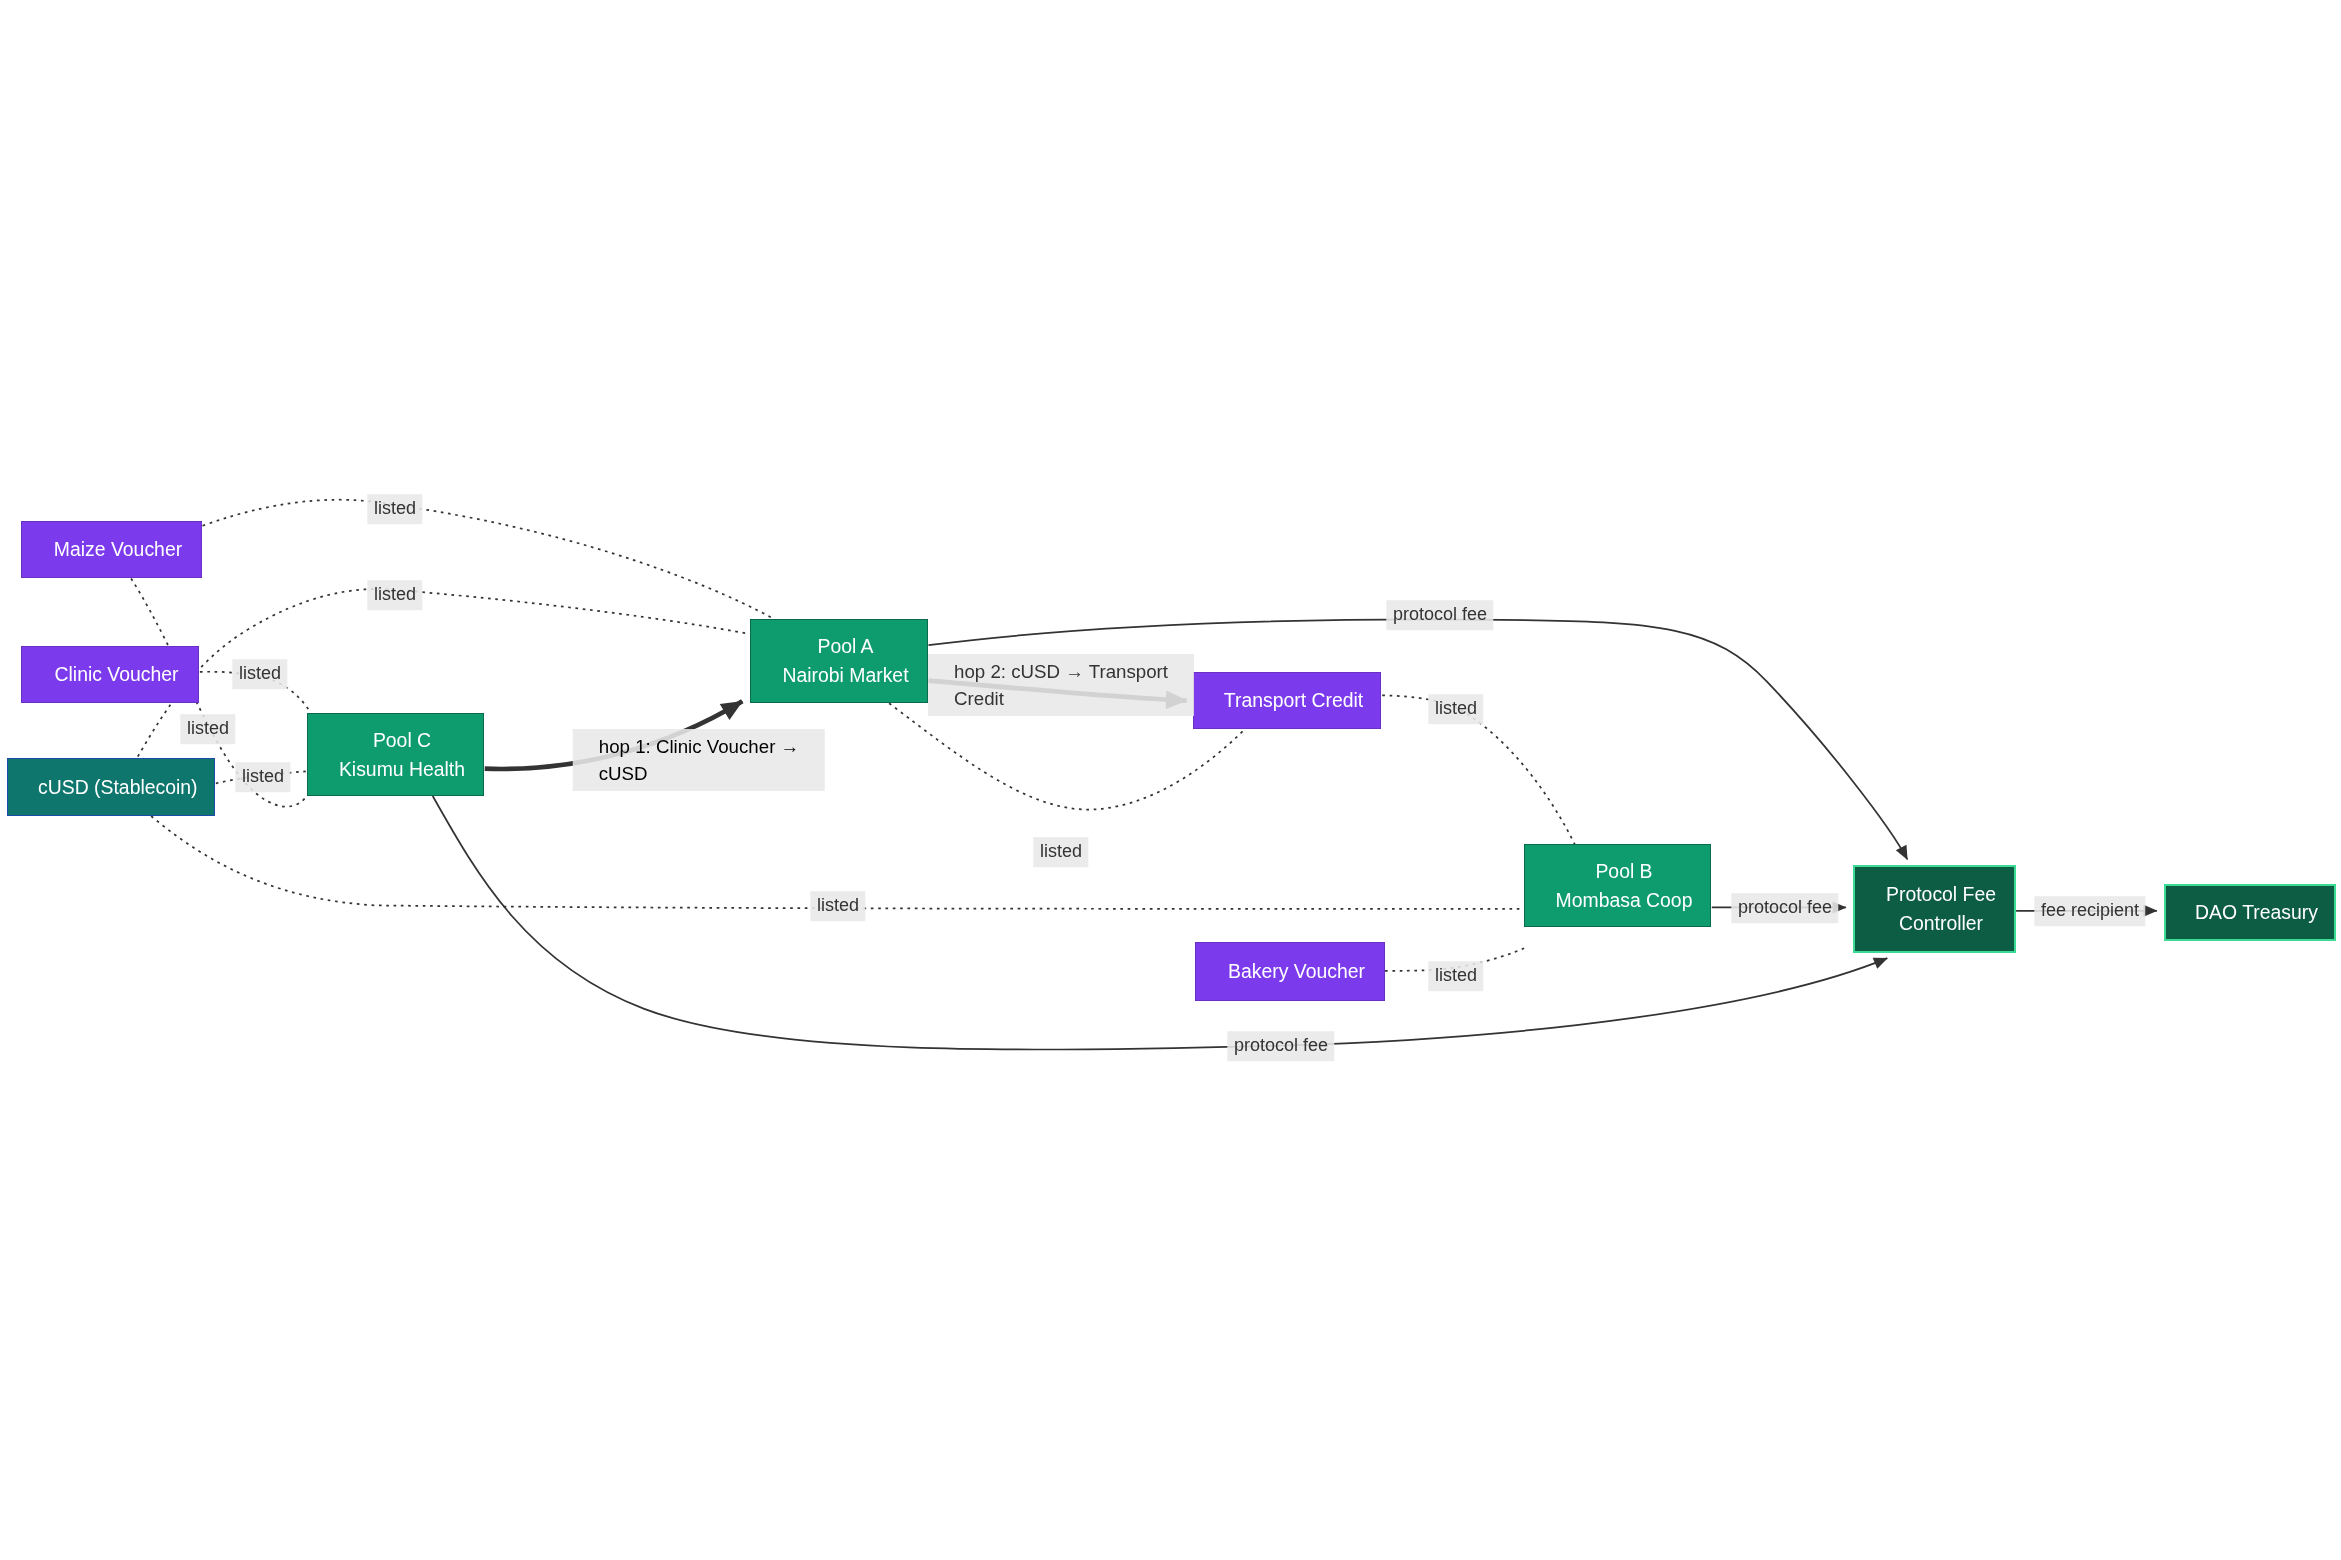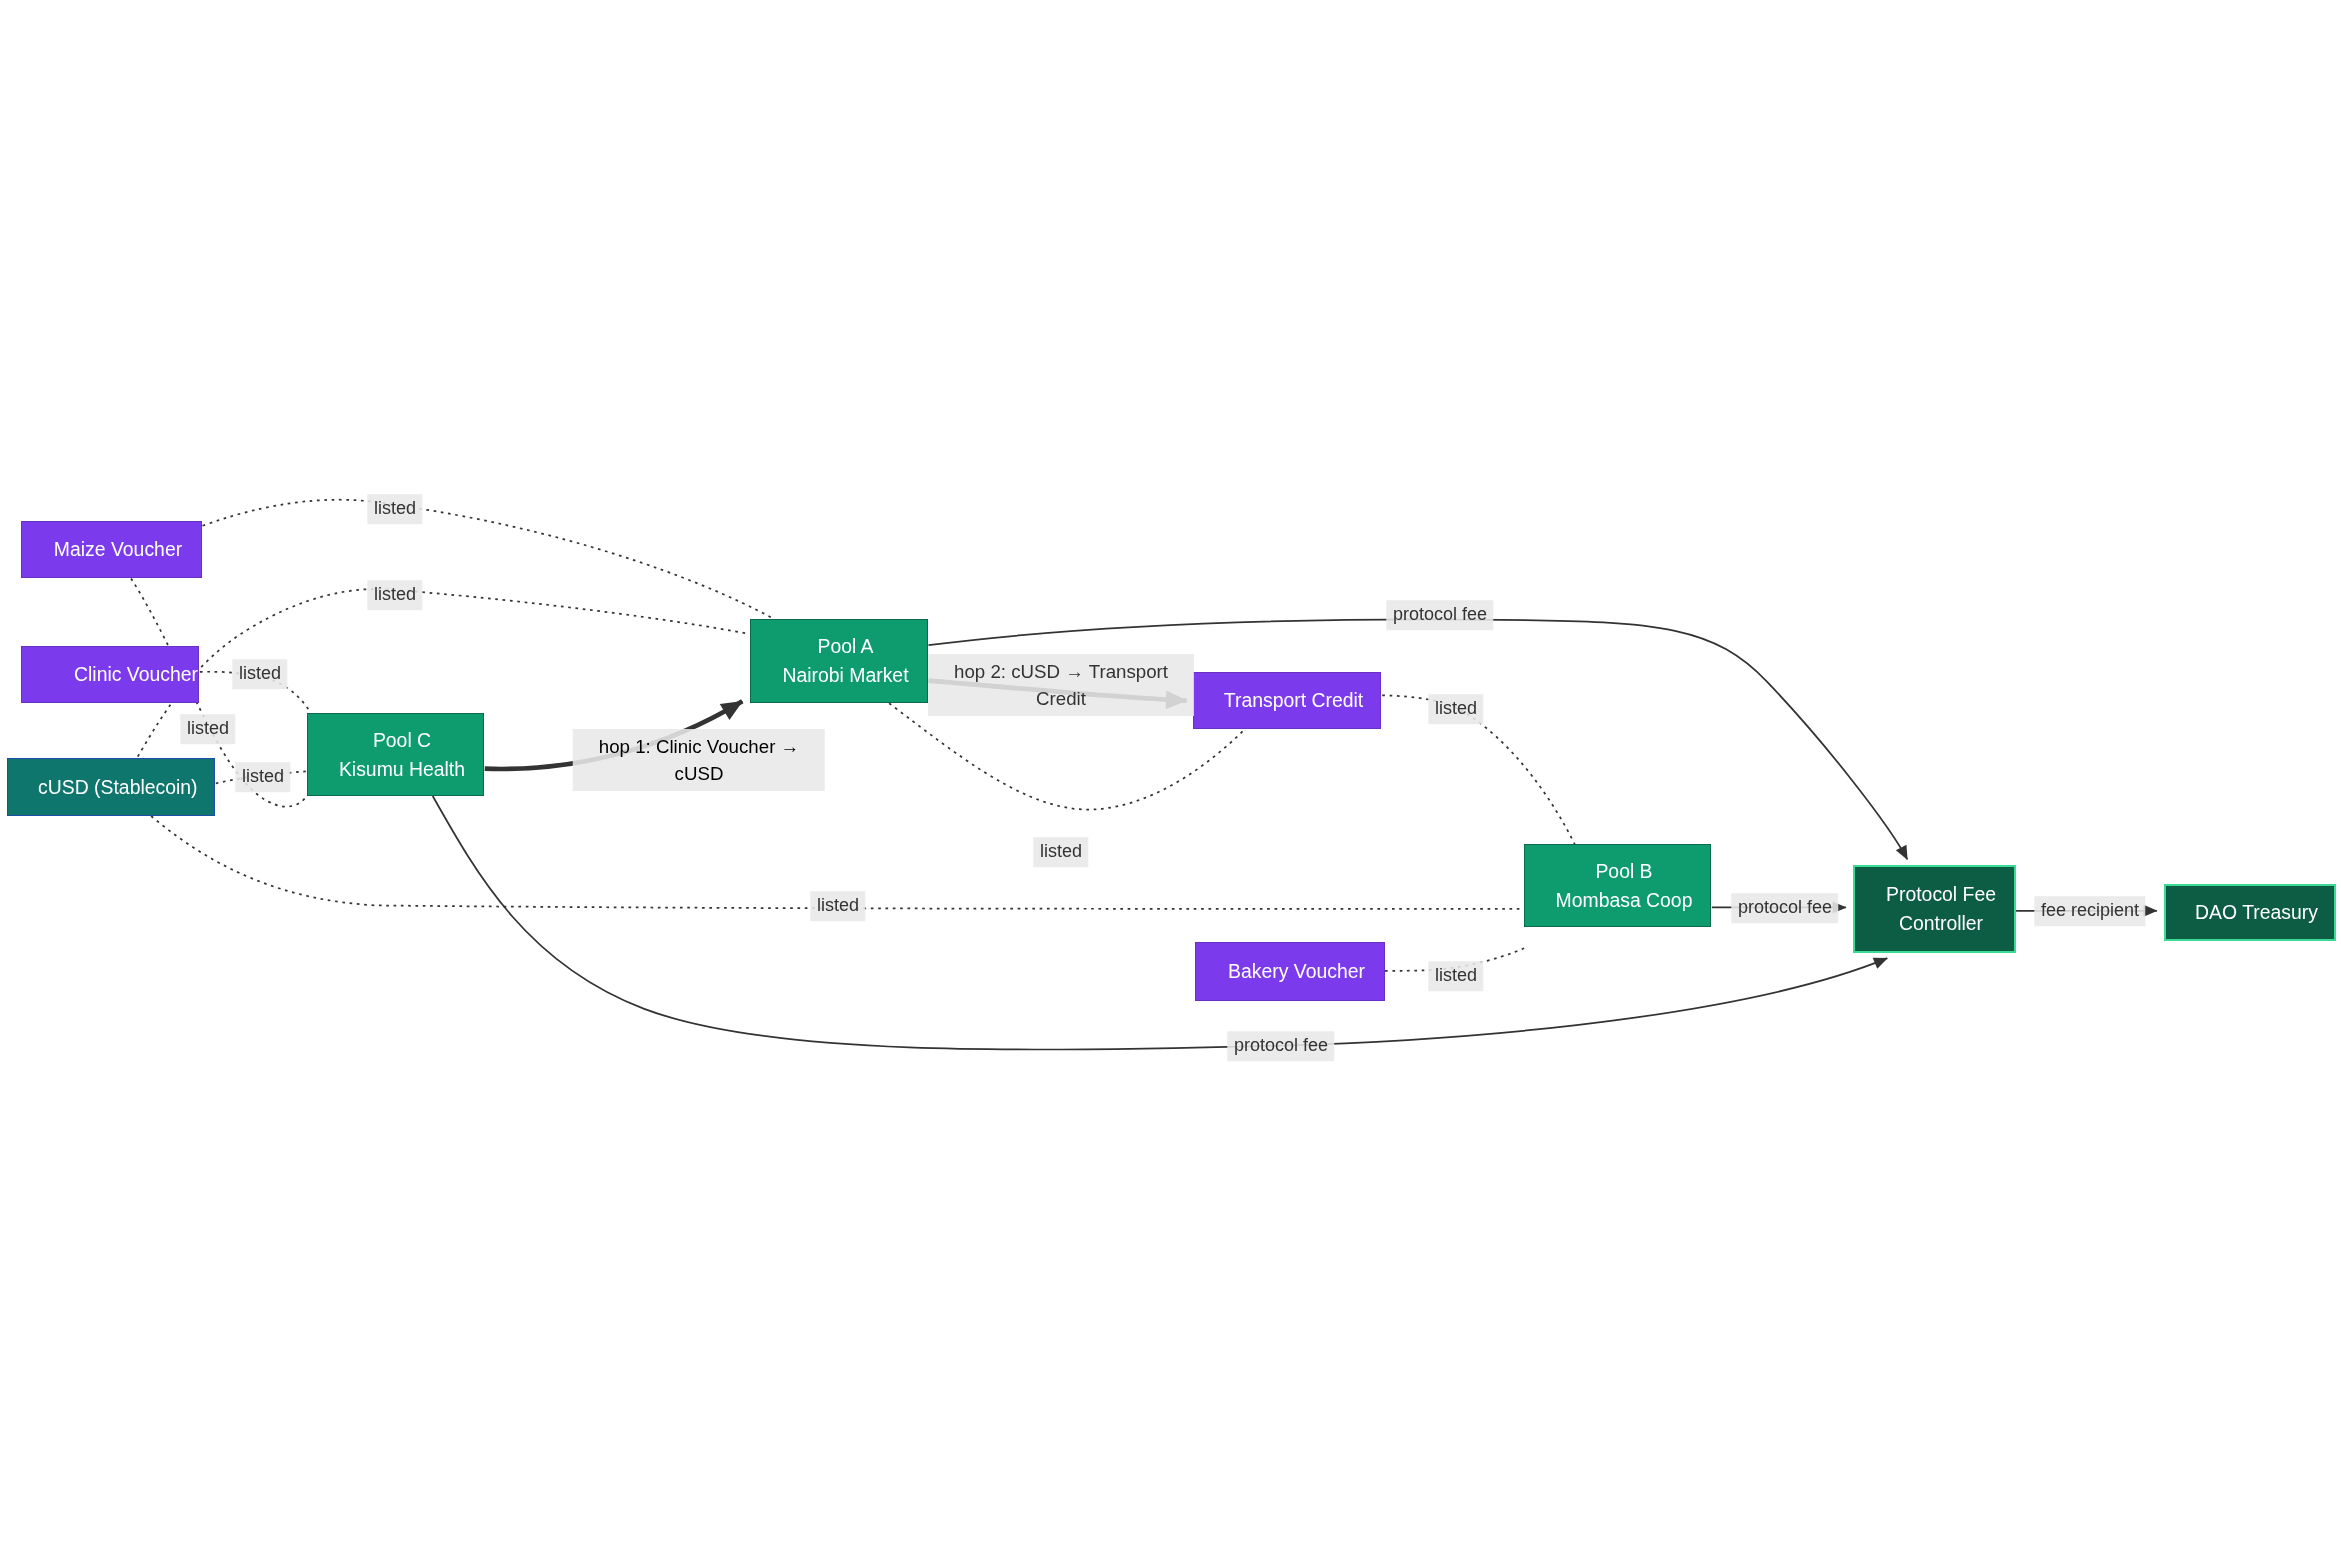--- a/index.html
+++ b/index.html
@@ -26,21 +26,20 @@
   .node.token { border:1.7px solid; }
   .node.stable { border:1.7px solid; }
   .node.pool { border:1.7px solid; }
   .node.infra { border:2px solid; }
   .edge-label {
     position:absolute;
     transform:translate(-50%,-50%);
     padding:3.3px 6.7px;
     font-size:18px; line-height:23px;
     white-space:nowrap;
-    text-align:center;
   }
   .edge-label.multi { font-size:18.7px; line-height:27px; padding:4px 26px; }
 </style>
 </head>
 <body>
 
 <div class="stage" id="stage" style="background: rgb(255, 255, 255);">
     <svg width="2342" height="1560" viewBox="0 0 3509 2338">
       <defs>
         <marker id="arrow" markerWidth="26" markerHeight="24" refX="22" refY="12" orient="auto" markerUnits="userSpaceOnUse">
@@ -62,21 +61,21 @@
       <path d="M726,1152 C860,1157 995,1122 1112,1051" stroke="#333333" class="edge-thick" marker-end="url(#arrowBig)"></path>
       <path d="M1391,1020 C1520,1031 1690,1047 1778,1050" stroke="#333333" class="edge-thick" marker-end="url(#arrowBig)"></path>
       <path d="M1391,967 C1660,933 1960,926 2250,929 C2490,931 2570,940 2648,1022 C2736,1114 2832,1238 2858,1288" stroke="#333333" class="edge-solid" marker-end="url(#arrow)"></path>
       <path d="M2565,1360 L2766,1360" stroke="#333333" class="edge-solid" marker-end="url(#arrow)"></path>
       <path d="M648,1193 C715,1312 790,1445 965,1512 C1150,1582 1520,1578 1919,1567 C2300,1556 2650,1510 2828,1436" stroke="#333333" class="edge-solid" marker-end="url(#arrow)"></path>
       <path d="M3021,1365 L3232,1365" stroke="#333333" class="edge-solid" marker-end="url(#arrow)"></path>
     </svg>
     <div class="node token" style="left: 21px; top: 521px; width: 181px; height: 57px; background: rgb(124, 58, 237); border-color: rgb(105, 48, 195); color: rgb(255, 255, 255);">
       <div>Maize Voucher</div>
     </div>
-    <div class="node token" style="left: 21px; top: 646px; width: 178px; height: 57px; background: rgb(124, 58, 237); border-color: rgb(105, 48, 195); color: rgb(255, 255, 255); align-items: flex-end;">
+    <div class="node token" style="left: 21px; top: 646px; width: 178px; height: 57px; background: rgb(124, 58, 237); border-color: rgb(105, 48, 195); color: rgb(255, 255, 255);">
       <div>Clinic Voucher</div>
     </div>
     <div class="node stable" style="left: 7.3px; top: 758px; width: 208px; height: 58px; background: #0f766e; border-color: rgb(29, 76, 171); color: rgb(255, 255, 255);">
       <div>cUSD (Stablecoin)</div>
     </div>
     <div class="node pool" style="left: 307px; top: 713px; width: 177px; height: 83px; background: rgb(14, 156, 111); border-color: rgb(10, 107, 76); color: rgb(255, 255, 255);">
       <div>Pool C</div>
       <div>Kisumu Health</div>
     </div>
     <div class="node pool" style="left: 750px; top: 619px; width: 178px; height: 84px; background: rgb(14, 156, 111); border-color: rgb(10, 107, 76); color: rgb(255, 255, 255);">

